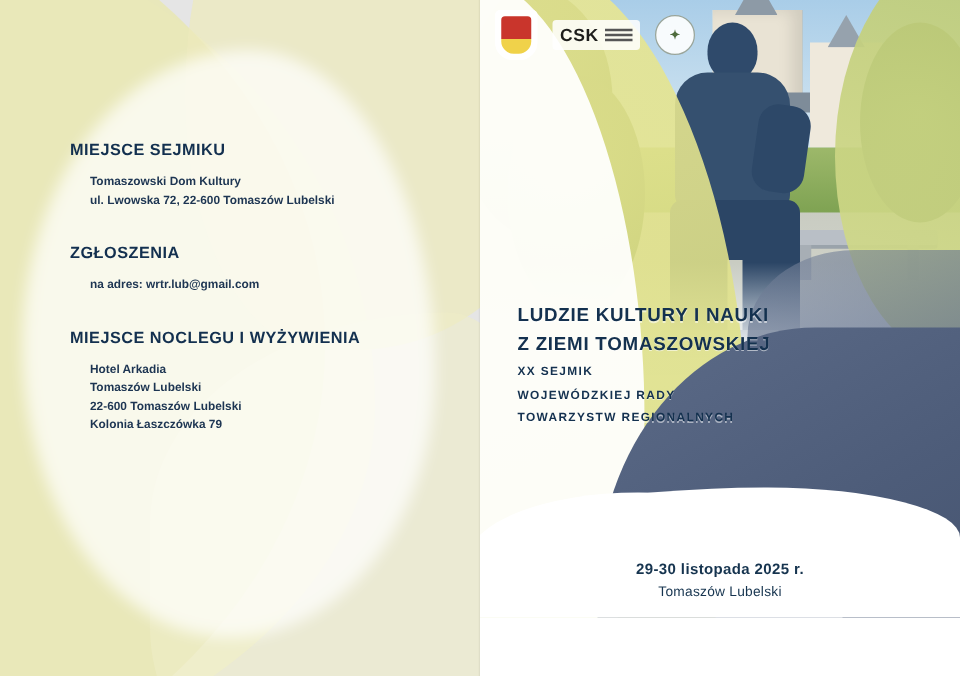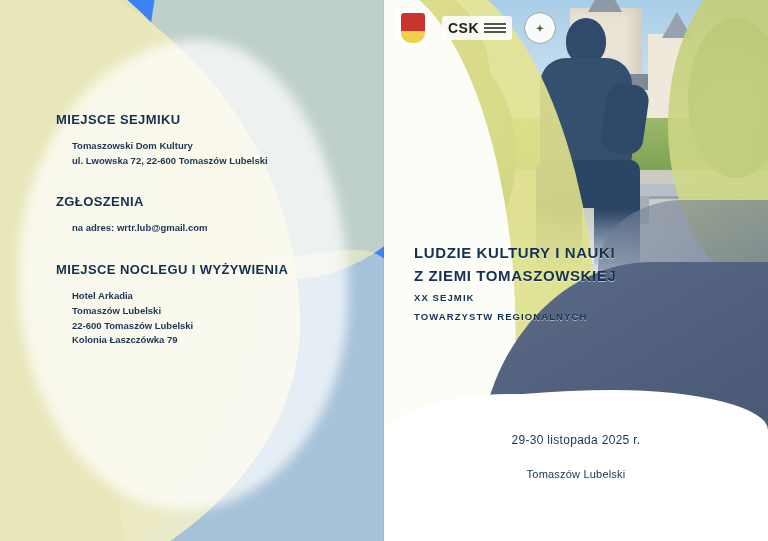--- a/index.html
+++ b/index.html
@@ -20,21 +20,21 @@
     overflow: hidden;
     background: #ffffff;
   }
 
   
   .left-panel {
     position: absolute;
     left: 0; top: 0;
     width: 384px;
     height: 541px;
-    background: #3b82f6;
+    background: #e5e5e5;
     overflow: hidden;
   }
   
   .olive-shape-a {
     position: absolute;
     left: -210px;
     top: -120px;
     width: 470px;
     height: 790px;
     background: #e8e7b7;
@@ -330,22 +330,22 @@
     line-height: 1.95;
     color: #14314f;
     text-shadow: 0 1px 0 rgba(255,255,255,0.5);
   }
   .right-footer {
     position: absolute; left: 0; bottom: 14px; width: 384px;
     text-align: center; z-index: 10;
     color: #16344f;
   }
   .rf-date {
-    font-size: 12px; font-weight: normal; letter-spacing: 0.3px;
-    margin-bottom: 21px;
+    font-size: 12px; font-weight: bold; letter-spacing: 0.3px;
+    margin-bottom: 6px;
   }
   .rf-city {
     font-size: 11px; letter-spacing: 0.2px;
   }
   
   .seam {
     position: absolute; left: 383px; top: 0; width: 1px; height: 541px;
     background: rgba(0,0,0,0.05);
   }
 </style>
@@ -445,20 +445,21 @@
       <div class="logo-circle">
         <span>✦</span>
       </div>
     </div>
 
     <div class="right-title">
       <p class="rt-line1">LUDZIE KULTURY I NAUKI</p>
       <p class="rt-line2">Z ZIEMI TOMASZOWSKIEJ</p>
       <div class="rt-sub">
         <div>XX SEJMIK</div>
+        <div>WOJEWÓDZKIEJ RADY</div>
         <div>TOWARZYSTW REGIONALNYCH</div>
       </div>
     </div>
 
     <div class="right-footer">
       <div class="rf-date">29-30 listopada 2025 r.</div>
       <div class="rf-city">Tomaszów Lubelski</div>
     </div>
 
   </div>

